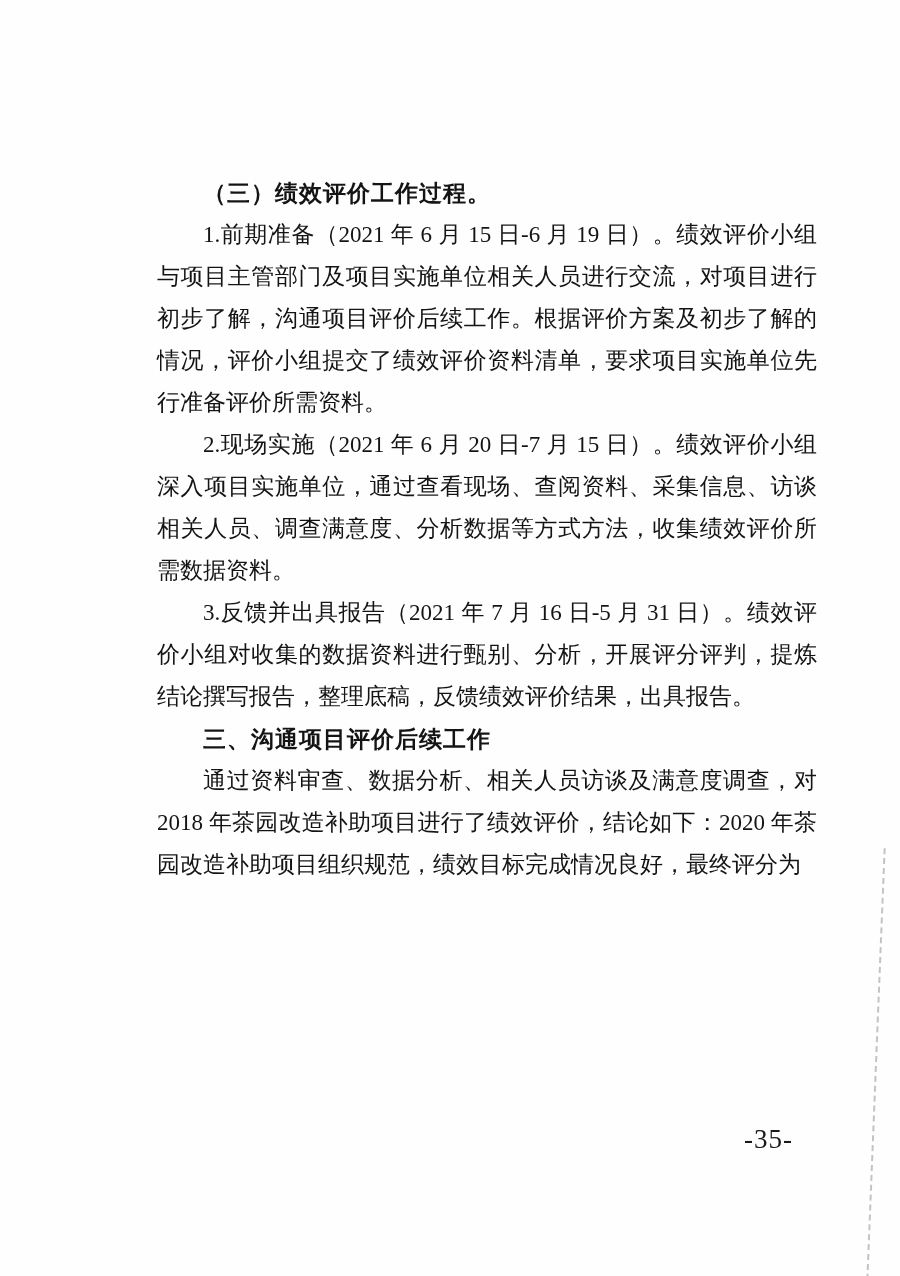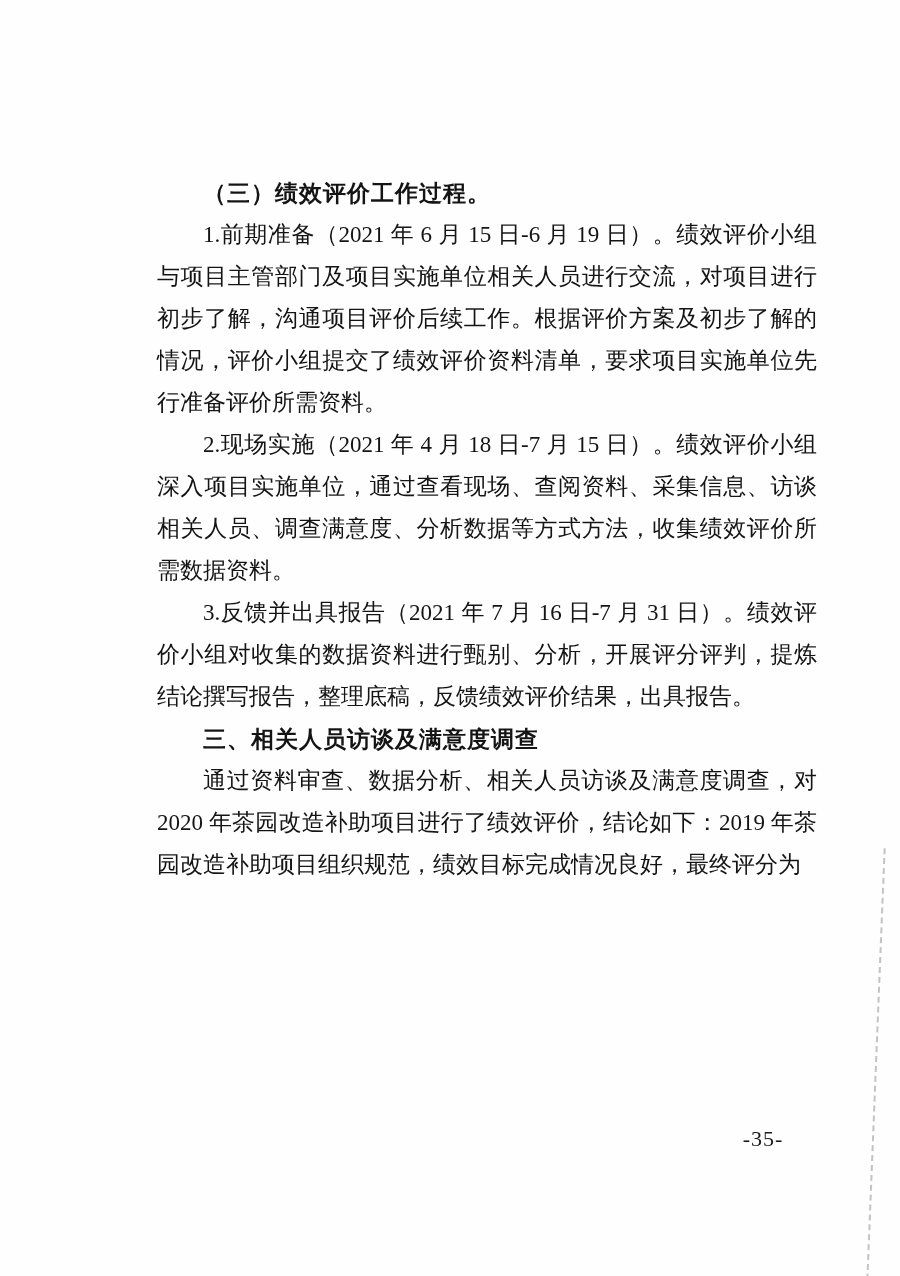--- a/index.html
+++ b/index.html
@@ -38,22 +38,22 @@
     line-height: 42px;
     font-weight: 700;
     font-family: "Liberation Sans", "DejaVu Sans", sans-serif;
     letter-spacing: 1px;
   }
   .page-number {
     position: absolute;
     left: 733px;
     top: 1126px;
     width: 60px;
-    text-align: center;
-    font-size: 22px;
+    text-align: right;
+    font-size: 27px;
     line-height: 26px;
     letter-spacing: 1px;
     color: #1a1a1a;
     font-family: "Liberation Serif", "DejaVu Serif", serif;
   }
   
   .scan-artifact {
     position: absolute;
     left: 875px;
     top: 848px;
@@ -69,26 +69,26 @@
 <body>
 
 <div class="page">
 
   <div class="content">
     <h3>（三）绩效评价工作过程。</h3>
 
 
     <p>1.前期准备（2021 年 6 月 15 日-6 月 19 日）。绩效评价小组与项目主管部门及项目实施单位相关人员进行交流，对项目进行初步了解，沟通项目评价后续工作。根据评价方案及初步了解的情况，评价小组提交了绩效评价资料清单，要求项目实施单位先行准备评价所需资料。</p>
 
-    <p>2.现场实施（2021 年 4 月 18 日-7 月 15 日）。绩效评价小组深入项目实施单位，通过查看现场、查阅资料、采集信息、访谈相关人员、调查满意度、分析数据等方式方法，收集绩效评价所需数据资料。</p>
+    <p>2.现场实施（2021 年 6 月 20 日-7 月 15 日）。绩效评价小组深入项目实施单位，通过查看现场、查阅资料、采集信息、访谈相关人员、调查满意度、分析数据等方式方法，收集绩效评价所需数据资料。</p>
 
-    <p>3.反馈并出具报告（2021 年 7 月 16 日-7 月 31 日）。绩效评价小组对收集的数据资料进行甄别、分析，开展评分评判，提炼结论撰写报告，整理底稿，反馈绩效评价结果，出具报告。</p>
+    <p>3.反馈并出具报告（2021 年 7 月 16 日-5 月 31 日）。绩效评价小组对收集的数据资料进行甄别、分析，开展评分评判，提炼结论撰写报告，整理底稿，反馈绩效评价结果，出具报告。</p>
 
-    <h3>三、相关人员访谈及满意度调查</h3>
+    <h3>三、沟通项目评价后续工作</h3>
 
-    <p>通过资料审查、数据分析、相关人员访谈及满意度调查，对 2020 年茶园改造补助项目进行了绩效评价，结论如下：2019 年茶园改造补助项目组织规范，绩效目标完成情况良好，最终评分为</p>
+    <p>通过资料审查、数据分析、相关人员访谈及满意度调查，对 2018 年茶园改造补助项目进行了绩效评价，结论如下：2020 年茶园改造补助项目组织规范，绩效目标完成情况良好，最终评分为</p>
   </div>
 
   <div class="page-number">-35-</div>
 
   <div class="scan-artifact"></div>
 
 </div>
 
 </body></html>

